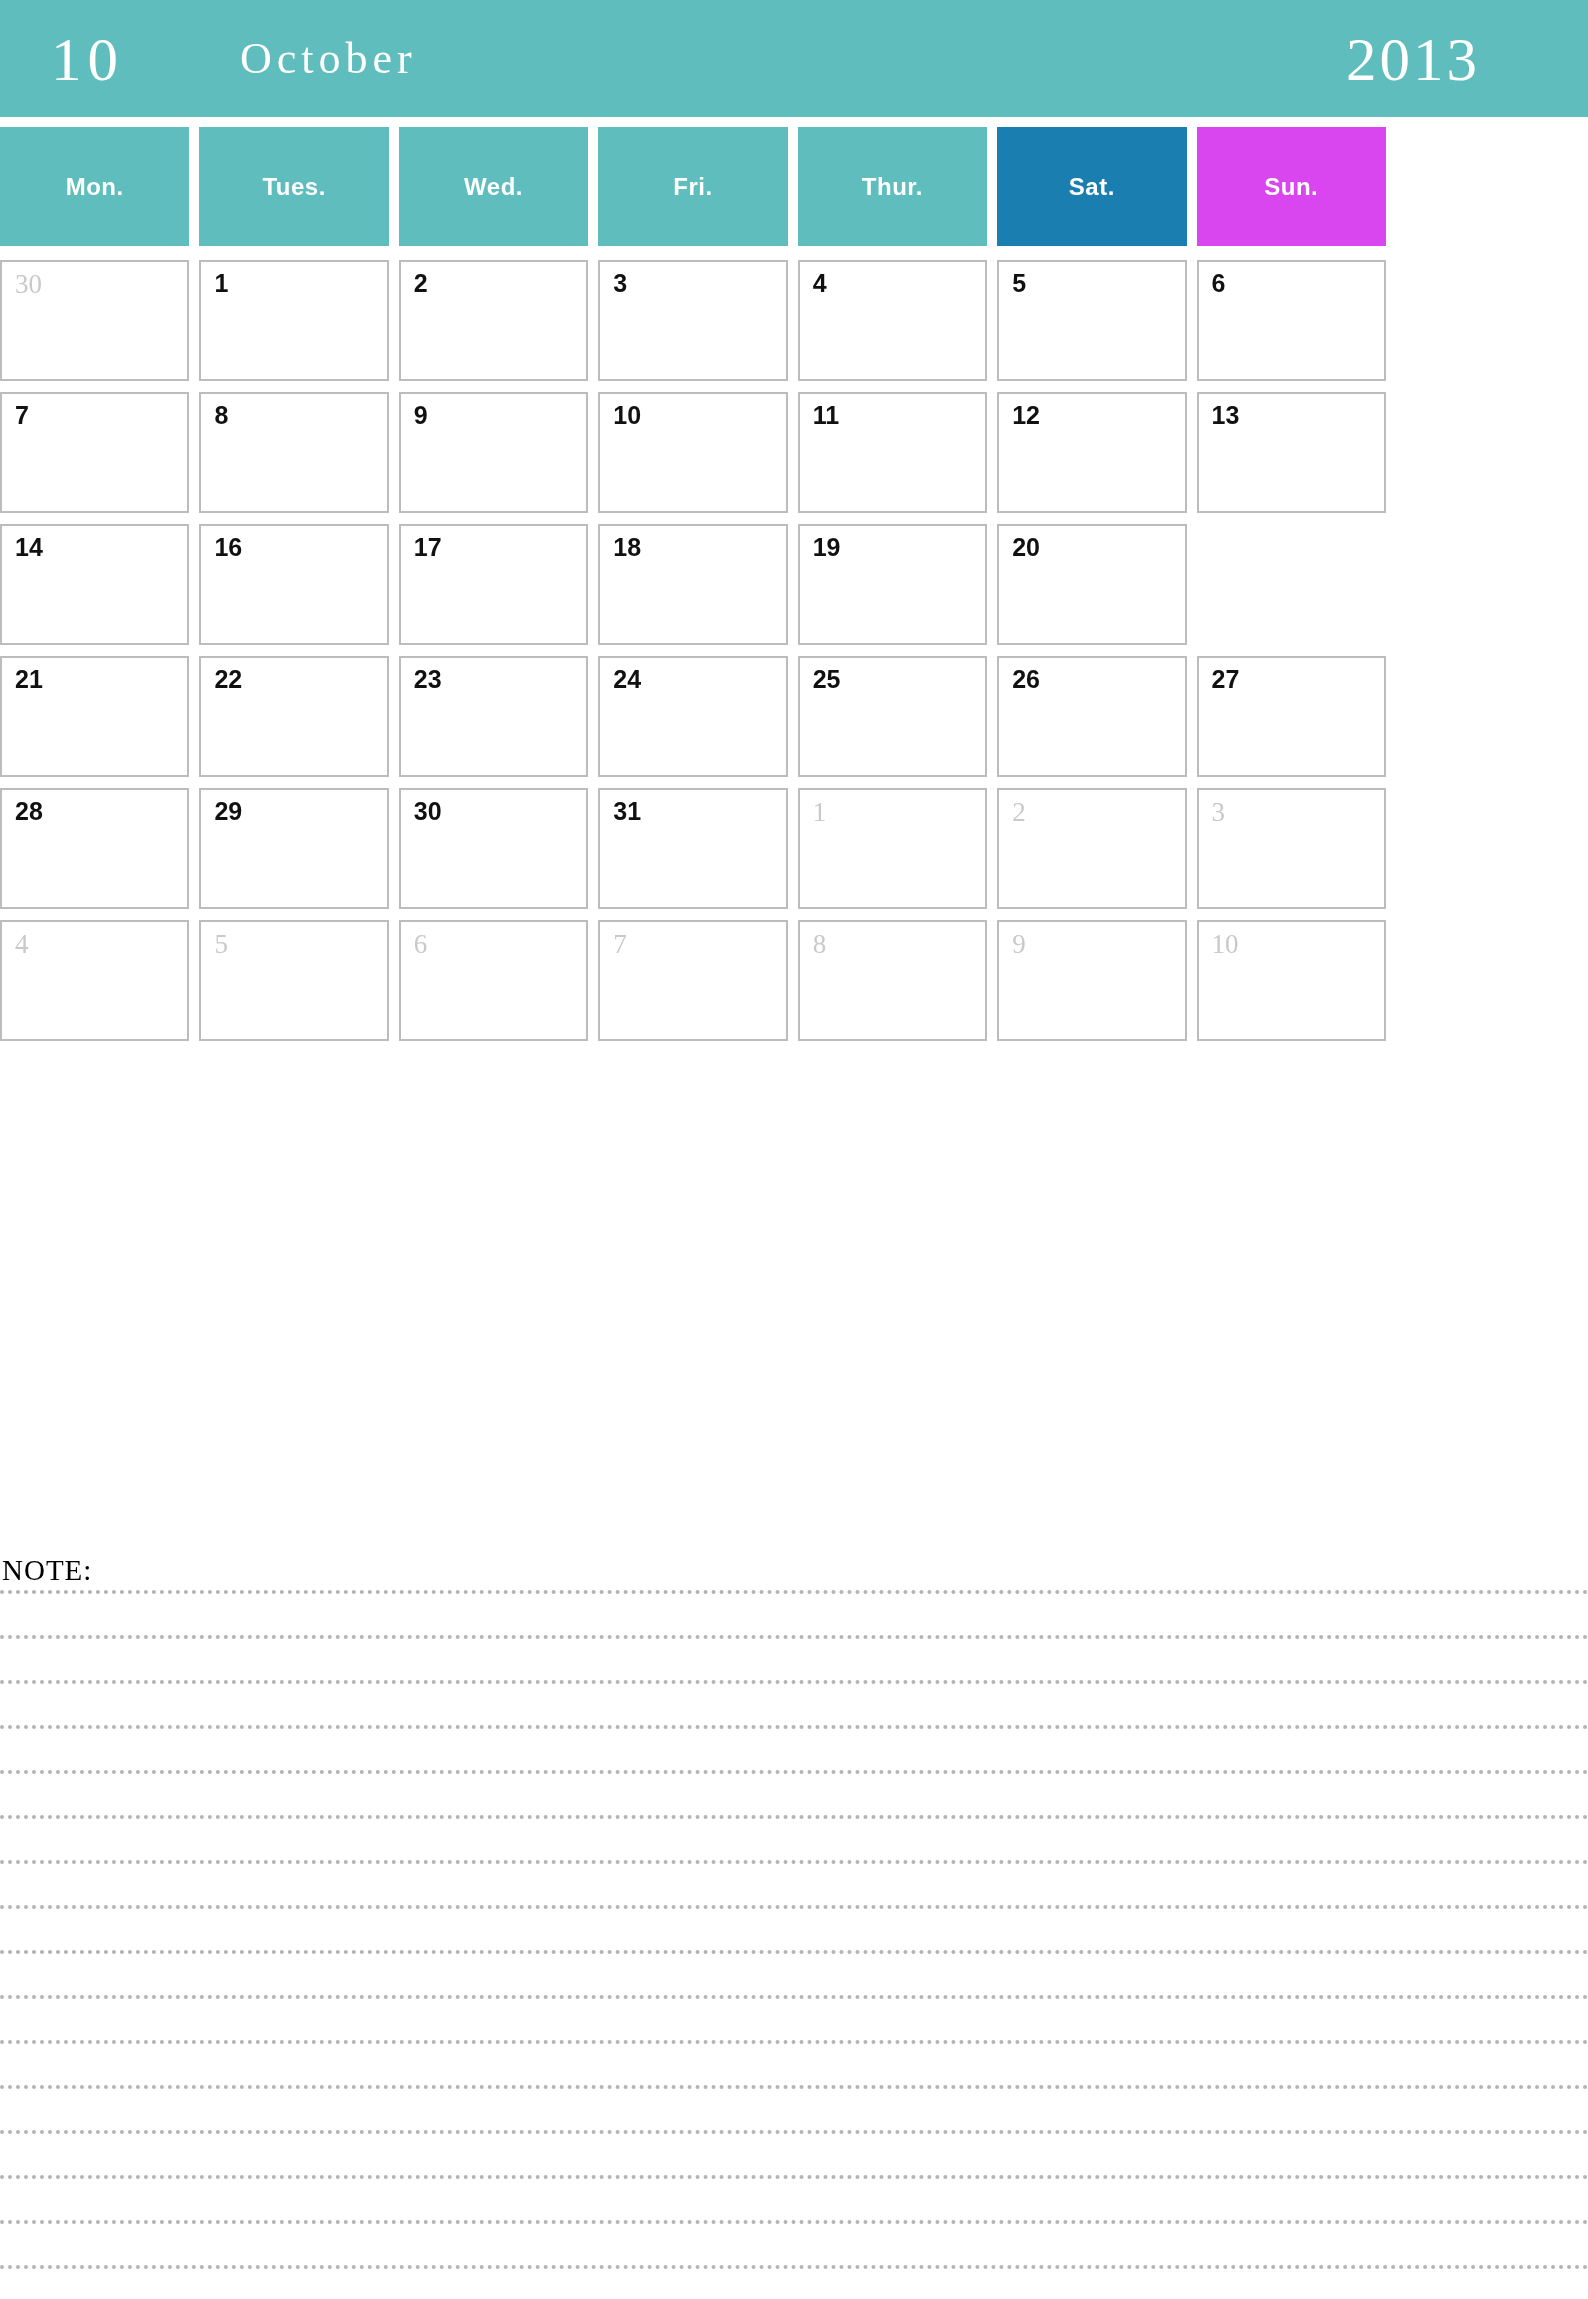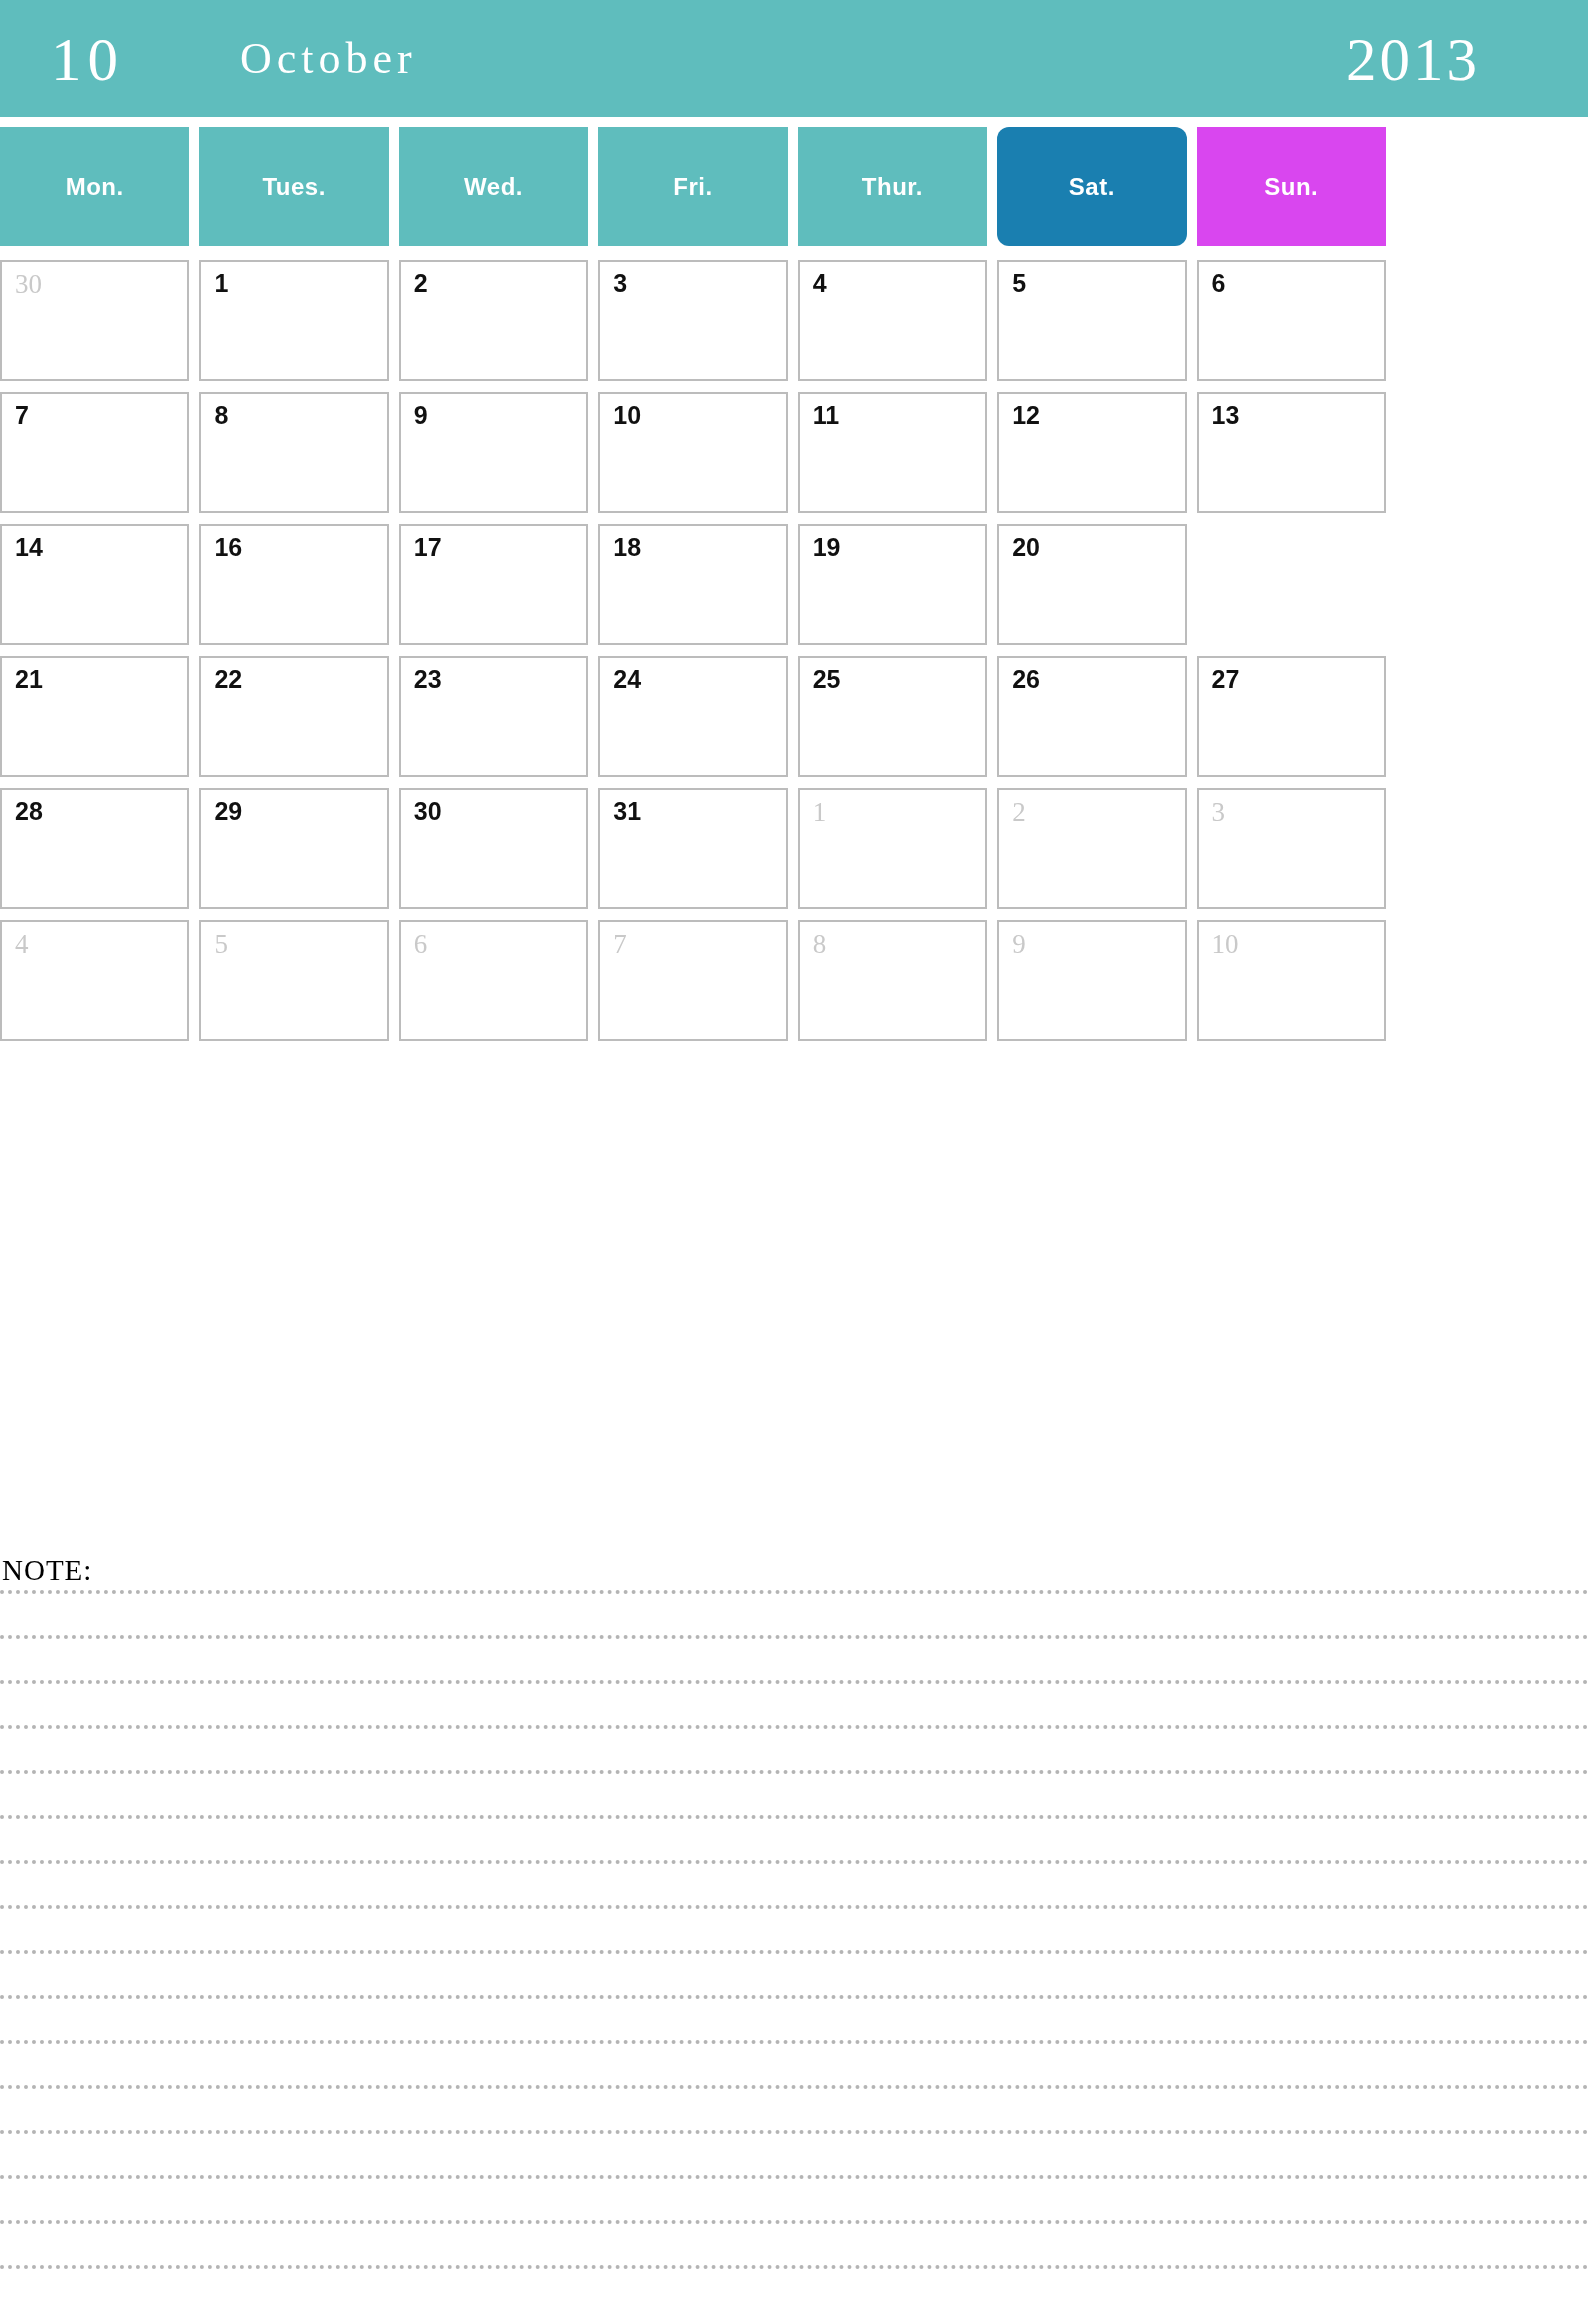--- a/index.html
+++ b/index.html
@@ -82,21 +82,21 @@
     height: 119px;
     display: flex;
     align-items: center;
     justify-content: center;
     color: #ffffff;
     font-size: 24px;
     font-weight: bold;
     letter-spacing: 0.5px;
   }
   .weekday-cell.wd-weekday { background: #5fbdbd; }
-  .weekday-cell.wd-sat { background: #1a7fb0; border-radius: 12px; }
+  .weekday-cell.wd-sat { background: #1a7fb0; }
   .weekday-cell.wd-sun { background: #d946ef; }
 
   .week-row {
     margin-bottom: 11px;
   }
   .day-cell {
     height: 121px;
     border: 2px solid #bcbcbc;
     box-sizing: border-box;
     background: #ffffff;

